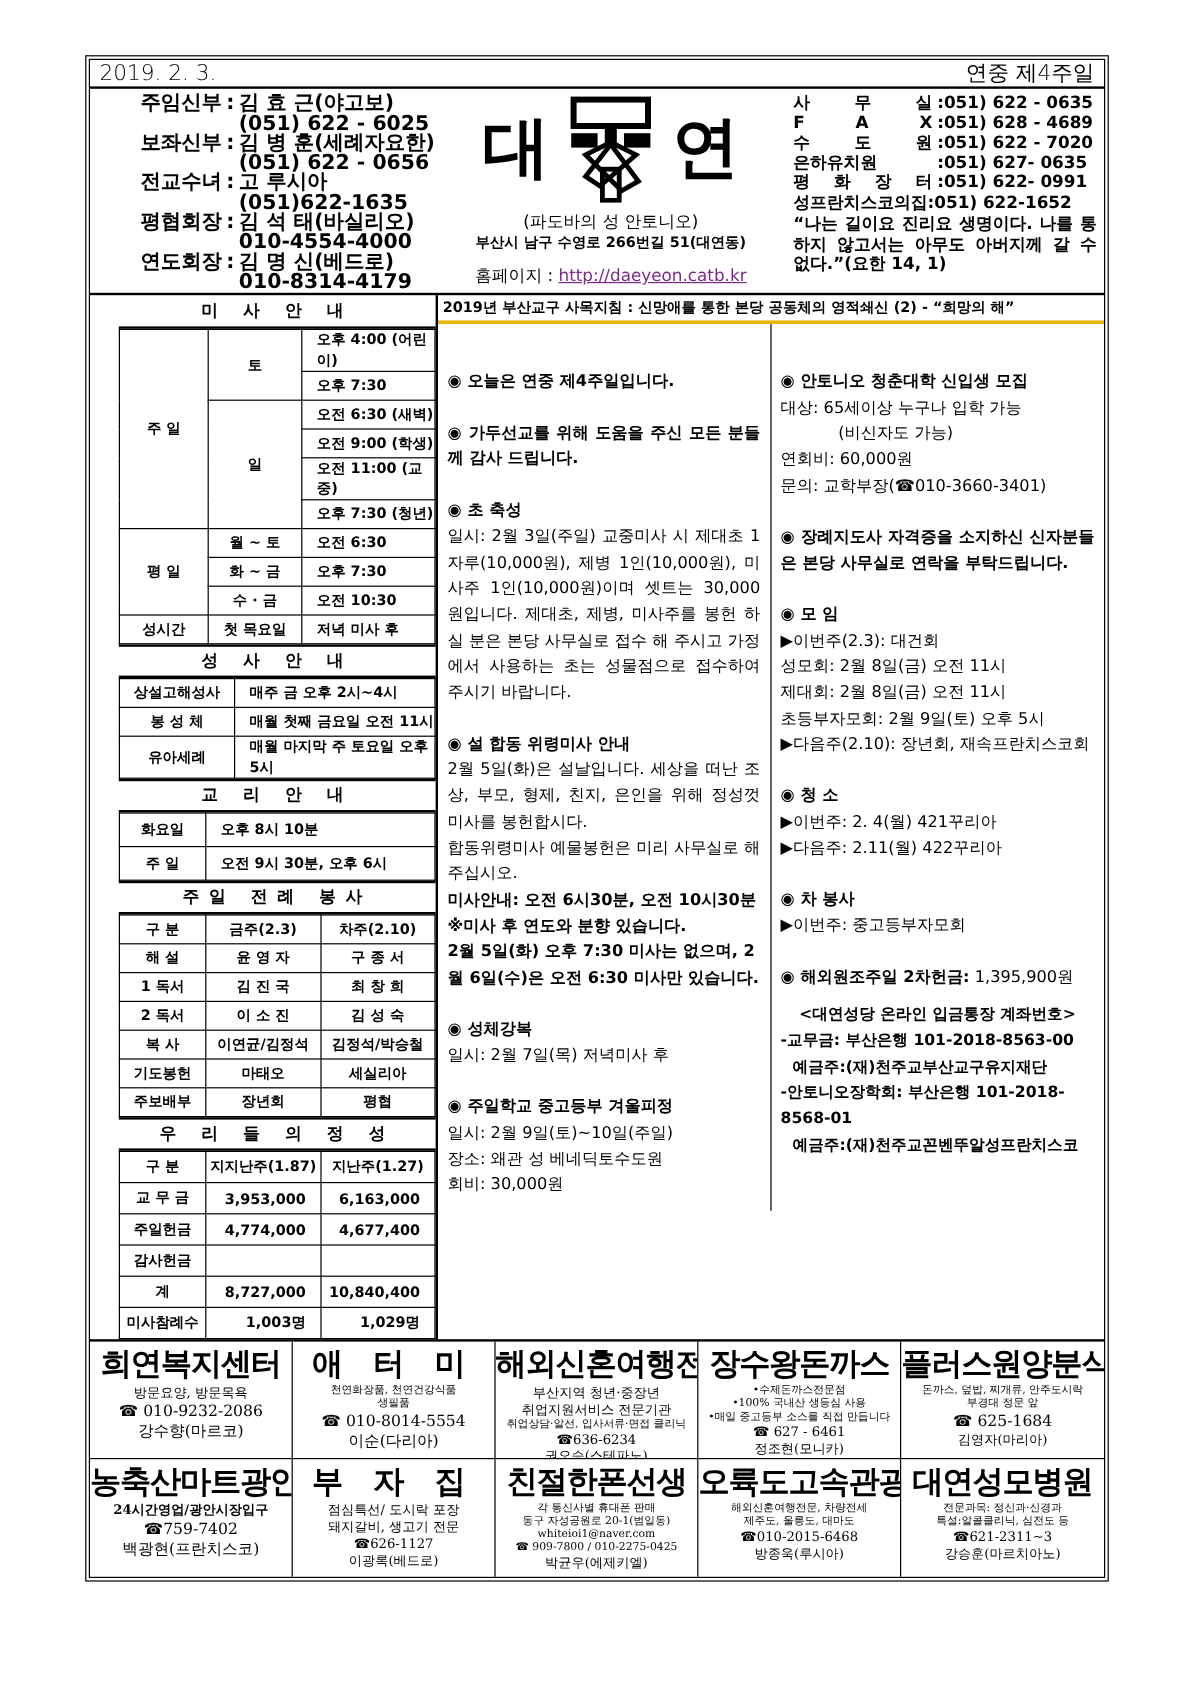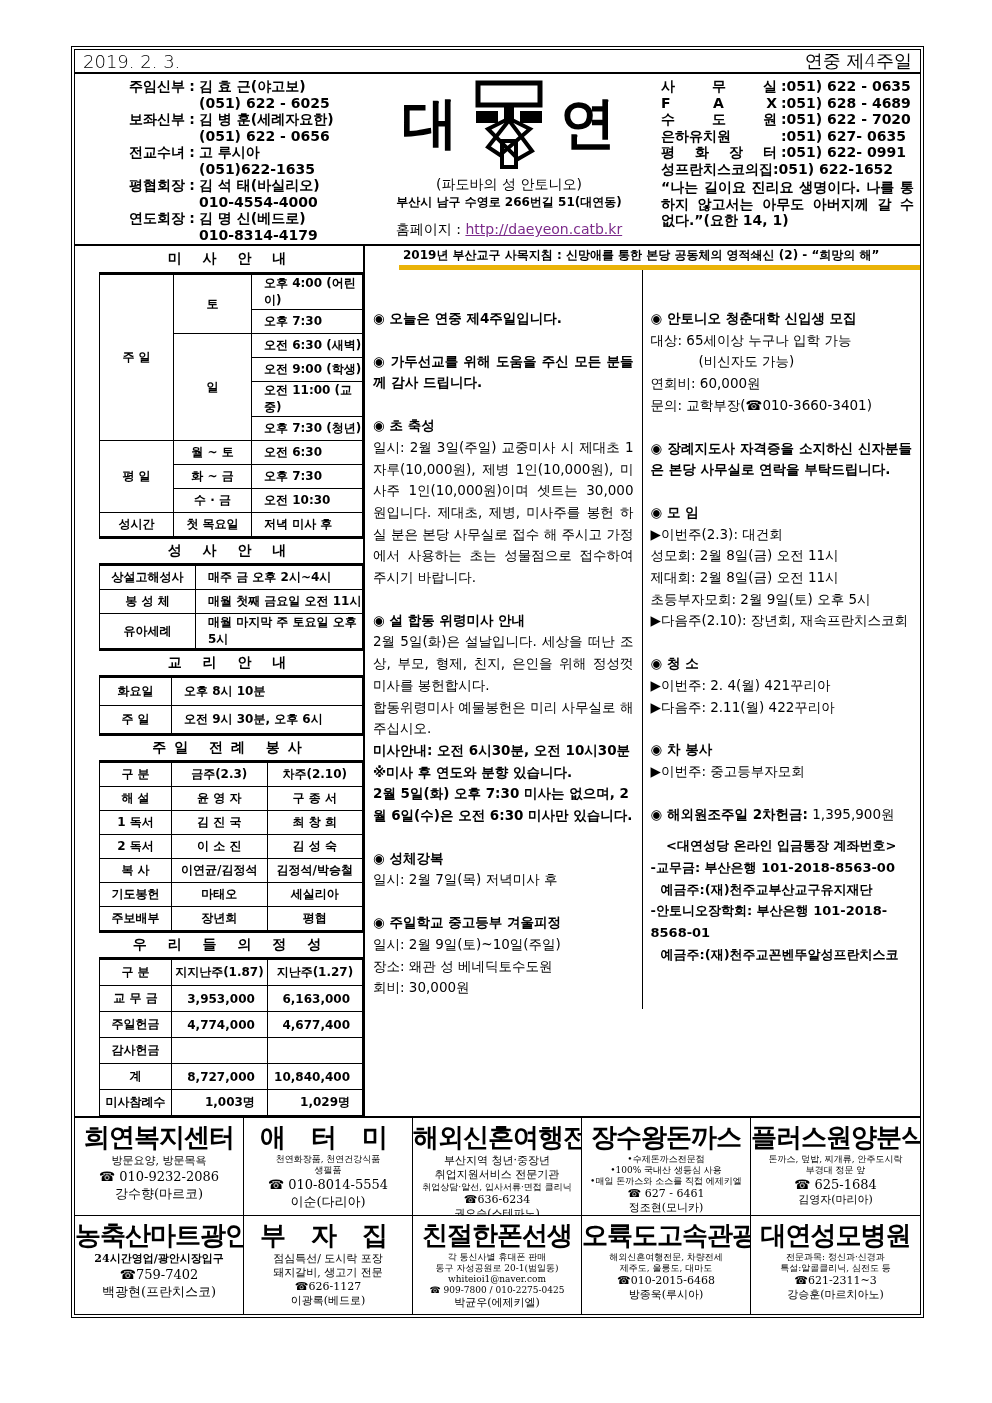--- a/index.html
+++ b/index.html
@@ -1,21 +1,21 @@
 <!DOCTYPE html>
 <html><head>
 <meta charset="utf-8">
 <style>
   * { box-sizing: border-box; margin: 0; padding: 0; }
   body { width: 992px; height: 1403px; background: #fff; position: relative; font-family: "DejaVu Sans", sans-serif; color: #000; }
   .page { position: absolute; left: 71px; top: 46px; width: 853px; }
   .outer { border: 3px double #000; border-width: 4px; border-style: double; }
   .topbar { height: 24px; border-bottom: 2px solid #000; display: flex; justify-content: space-between; align-items: center; padding: 0 8px; font-family: "DejaVu Sans", sans-serif; font-size: 18px; font-weight: 300; }
   .header { height: 172px; display: flex; border-bottom: 2px solid #000; }
-  .hdr-left { width: 290px; padding: 4px 0 0 30px; font-size: 14px; line-height: 16.5px; font-weight: bold; }
+  .hdr-left { width: 290px; padding: 4px 0 0 30px; font-size: 17px; line-height: 16.5px; font-weight: bold; }
   .hdr-left .row { display: flex; }
   .hdr-left .k { width: 80px; text-align: right; }
   .hdr-left .sep { width: 14px; text-align: center; }
   .hdr-left .ph { padding-left: 94px; }
   .hdr-mid { width: 288px; text-align: center; }
   .logo { height: 100px; display: flex; justify-content: center; align-items: center; gap: 16px; }
   .logo .big { font-size: 56px; font-weight: 900; font-family: "DejaVu Serif", serif; }
   .logo-mark { width: 70px; height: 90px; position: relative; }
   .hdr-mid .patron { font-size: 14px; font-weight: normal; margin-top: 2px; }
   .hdr-mid .addr { font-size: 12px; font-weight: bold; }
@@ -26,21 +26,21 @@
   .hdr-right .k { width: 120px; text-align: justify; text-align-last: justify; padding-right: 4px; }
   .hdr-right .quote { margin-top: 2px; text-align: justify; }
   .body { display: flex; border-bottom: 2px solid #000; }
   .left { width: 290px; border-right: 2px solid #000; padding-left: 24px; }
   table { border-collapse: collapse; width: 100%; font-size: 12px; font-weight: bold; }
   td, th { border: 1px solid #000; height: 24px; text-align: center; }
   .sec-title { height: 28px; font-size: 14px; letter-spacing: 8px; font-weight: bold; text-align: center; border-bottom: 2px solid #000; border-top: 2px solid #000; display: flex; align-items: center; justify-content: center; }
   .tleft { text-align: left; padding-left: 12px; }
   .tright { text-align: right; padding-right: 12px; }
   .right { flex: 1; }
-  .banner { height: 24px; border-bottom: 5px solid #eab308; font-size: 12px; font-weight: bold; display: flex; align-items: center; padding-left: 4px; margin-left: 34px; }
+  .banner { height: 24px; border-bottom: 3px solid #eab308; font-size: 12px; font-weight: bold; display: flex; align-items: center; padding-left: 4px; }
   .cols { display: flex; }
   .col { width: 50%; padding: 38px 8px 10px 8px; font-size: 13.5px; line-height: 21.7px; }
   .col.c1 { border-right: 1px solid #000; }
   .item-title { font-weight: bold; }
   .gap { height: 21px; }
   .b { font-weight: bold; }
   .bank { text-align: left; margin-top: 10px; font-weight: bold; font-size: 13px; }
   .ads { display: grid; grid-template-columns: repeat(5, 1fr); }
   .ad { border-right: 1px solid #000; border-bottom: 1px solid #000; height: 98px; text-align: center; overflow: hidden; padding-top: 2px; font-family: "DejaVu Serif", serif; font-size: 11px; line-height: 14px; }
   .ad:nth-child(5n) { border-right: none; }
@@ -400,21 +400,21 @@
           <div>부산지역 청년·중장년</div>
           <div>취업지원서비스 전문기관</div>
       <div class="small">취업상담·알선, 입사서류·면접 클리닉</div>
           <div>☎636-6234</div>
           <div>권오승(스테파노)</div>
     </div>
     <div class="ad">
       <div class="name">장수왕돈까스</div>
           <div class="small">•수제돈까스전문점</div>
           <div class="small">•100% 국내산 생등심 사용</div>
-          <div class="small">•매일 돈까스와 소스를 직접 에제키엘</div>
+          <div class="small">•매일 중고등부 소스를 직접 만듭니다</div>
       <div>☎ 627 - 6461</div>
           <div>정조현(모니카)</div>
     </div>
     <div class="ad">
       <div class="name">플러스원양분식</div>
           <div class="small">돈까스, 덮밥, 찌개류, 안주도시락</div>
           <div class="small">부경대 정문 앞</div>
       <div class="ph">☎ 625-1684</div>
           <div>김영자(마리아)</div>
     </div>

